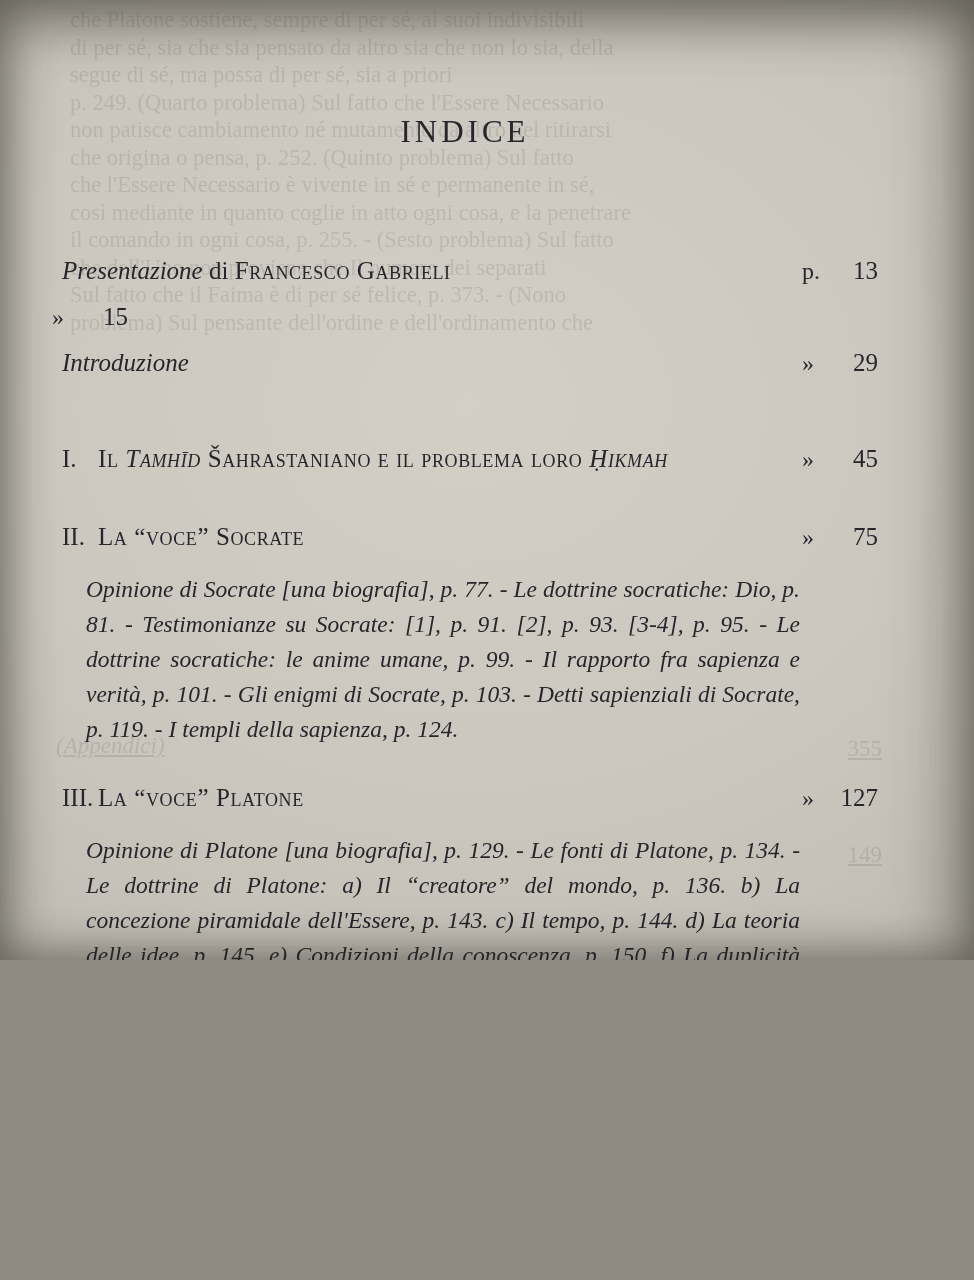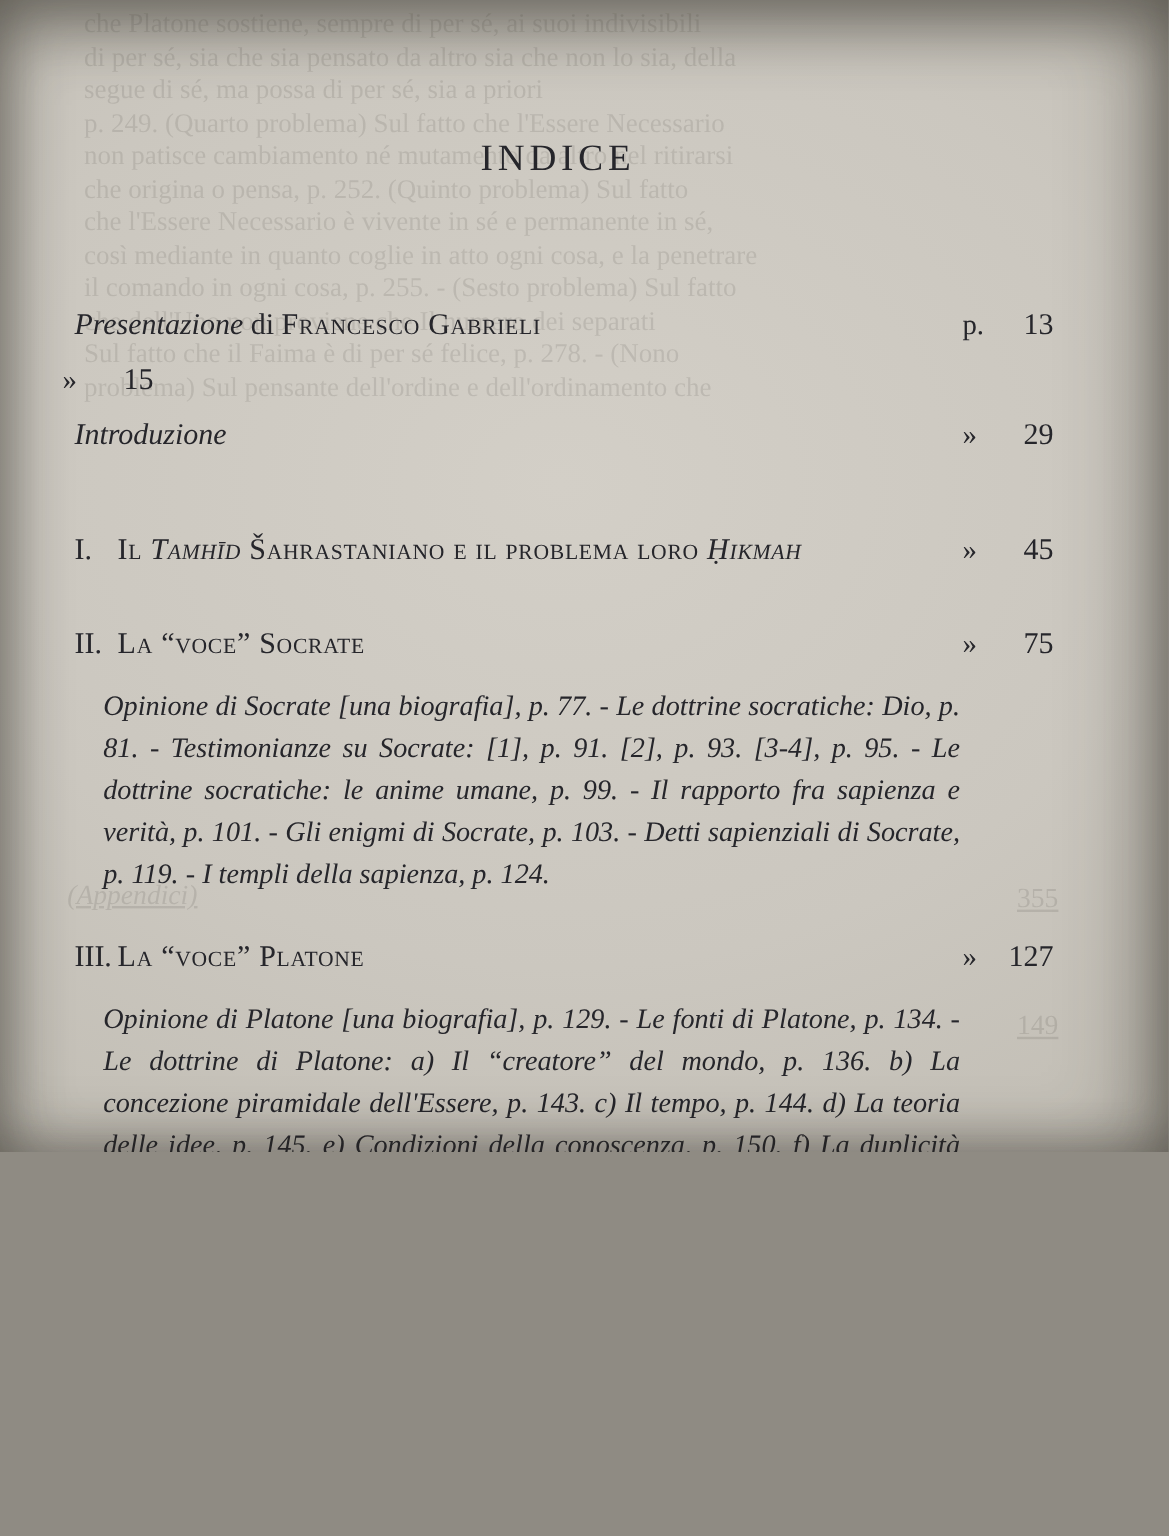--- a/index.html
+++ b/index.html
@@ -70,21 +70,21 @@
     <div>che Platone sostiene, sempre di per sé, ai suoi indivisibili</div>
     <div>di per sé, sia che sia pensato da altro sia che non lo sia, della</div>
     <div>segue di sé, ma possa di per sé, sia a priori</div>
     <div>p. 249. (Quarto problema) Sul fatto che l'Essere Necessario</div>
     <div>non patisce cambiamento né mutamento da altro nel ritirarsi</div>
     <div>che origina o pensa, p. 252. (Quinto problema) Sul fatto</div>
     <div>che l'Essere Necessario è vivente in sé e permanente in sé,</div>
     <div>così mediante in quanto coglie in atto ogni cosa, e la penetrare</div>
     <div>il comando in ogni cosa, p. 255. - (Sesto problema) Sul fatto</div>
     <div>che dell'Uno non proviene che Il numero dei separati</div>
-    <div>Sul fatto che il Faima è di per sé felice, p. 278. - (Nono</div>
+    <div>Sul fatto che il Faima è di per sé felice, p. 373. - (Nono</div>
     <div>problema) Sul pensante dell'ordine e dell'ordinamento che</div>
   </div>
   <span class="bleed-app">(Appendici)</span>
   <span class="bleed-num bn-0">355</span>
   <span class="bleed-num bn-1">149</span>
   <span class="bleed-num bn-2">399</span>
   <span class="bleed-bl">p. 415</span>
 
   <div class="content">
 

